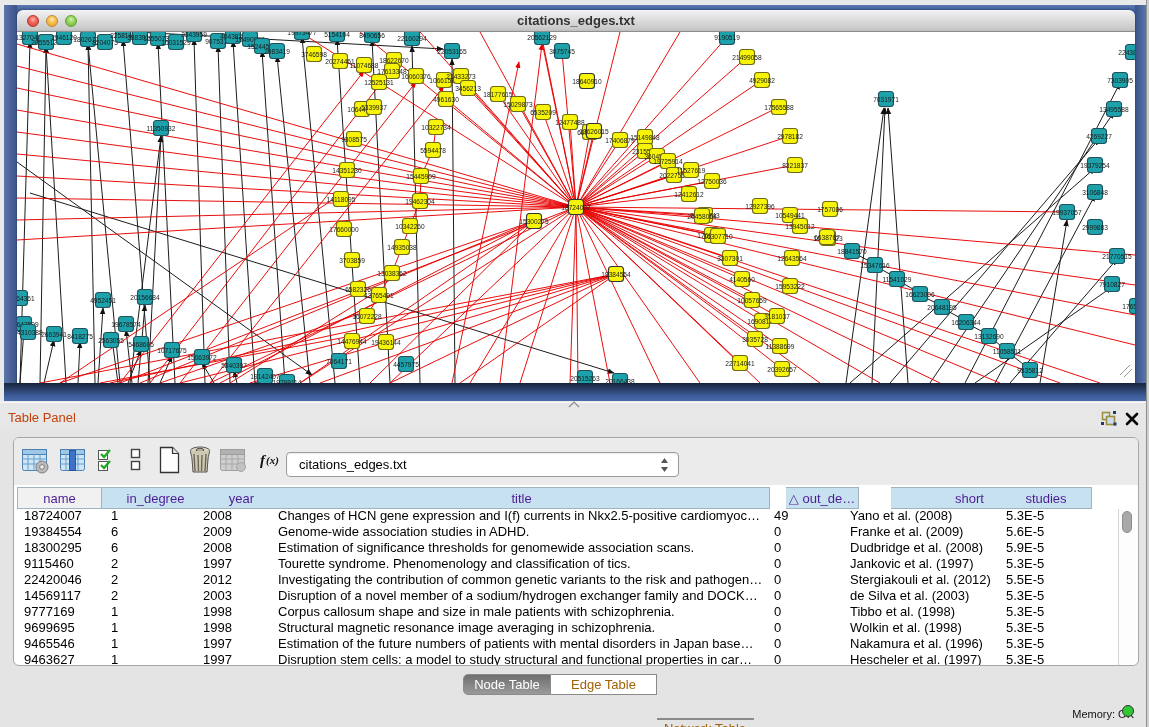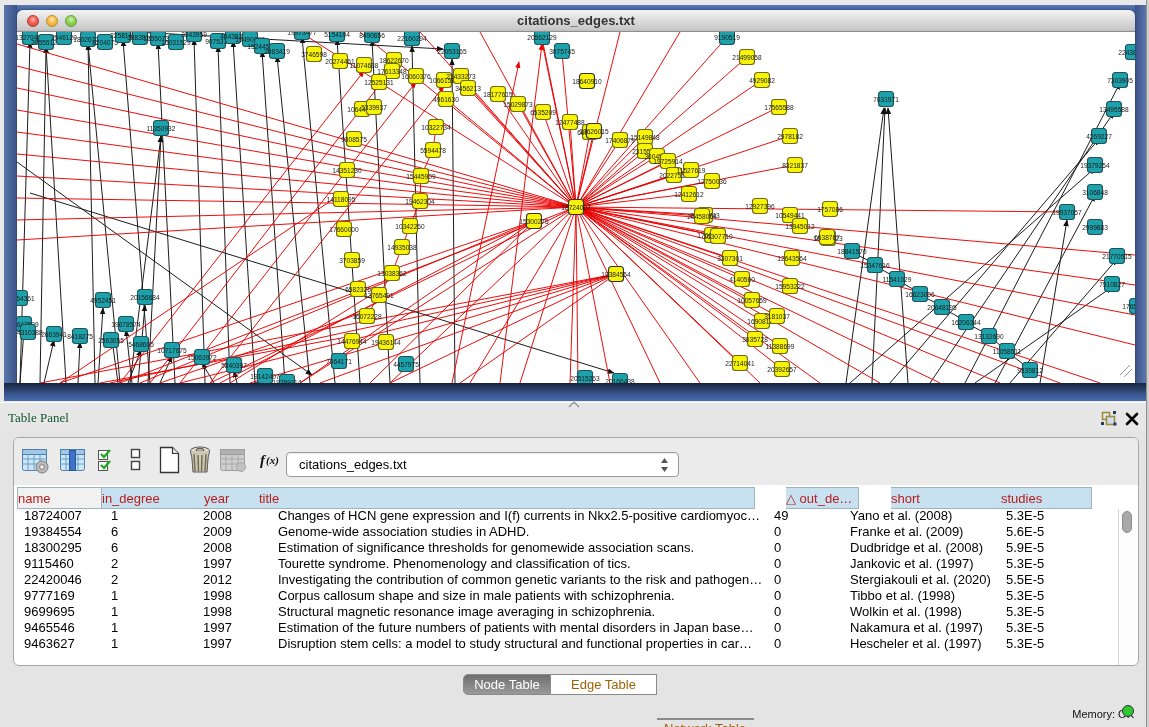--- a/index.html
+++ b/index.html
@@ -24,29 +24,29 @@
 #lg { left:48px; background:radial-gradient(circle at 50% 35%,#d3f3b5 0%,#91d158 45%,#6fb33a 100%); border:1px solid #65a233; }
 #title { text-align:center; font-size:13px; font-weight:bold; color:#333; line-height:21px; }
 #canvas { position:absolute; left:0; top:22px; width:1118px; height:351px; background:#fff; }
 line.r { stroke:#e80000; stroke-width:0.95; }
 line.b { stroke:#1c1c1c; stroke-width:1; }
 text.nl { font-size:6.6px; fill:#1a1a1a; text-anchor:middle; font-family:"Liberation Sans",sans-serif; }
 #tpbar { position:absolute; left:0; top:402px; width:1146px; height:29px; background:#e7e7e7;
   border-top:1px solid #f8f8f8; }
 #combo { position:absolute; left:272px; top:14px; width:393px; height:25px; background:#fff;
   border:1px solid #9b9b9b; border-radius:4px; font-size:13px; color:#000; line-height:23px; padding-left:12px; box-shadow:inset 0 1px 2px rgba(0,0,0,.08); }
-#tpbar span { position:absolute; left:8px; top:7px; font-size:13px; color:#14532d;font-family:Liberation Serif, serif; }
+#tpbar span { position:absolute; left:8px; top:7px; font-size:13px; color:#c2410c; }
 #float-ic { position:absolute; left:1101px; top:410px; width:16px; height:16px; }
 #panelbody { position:absolute; left:0; top:431px; width:1146px; height:296px; background:#e4e4e4; }
 #tcontainer { position:absolute; left:13px; top:6px; width:1126px; height:229px; background:#fff;
   border:1px solid #a6a6a6; border-radius:6px; overflow:hidden; }
 #toolbar { height:47px; background:#ebebeb; position:relative; }
 #thead { position:absolute; left:3px; top:49px; width:1126px; height:22px; }
 .hc { position:absolute; top:0; height:22px; background:#c7e1f0; border:1px solid #9fb4bd; border-left:none;
-  font-size:13px; color:#b91c1c; text-align:left; line-height:21px; }
+  font-size:13px; color:#4c1d95; text-align:center; line-height:21px; }
 #tbl { position:absolute; left:3px; top:70px; width:1075px; }
 #tbl table { border-collapse:collapse; width:1075px; table-layout:fixed; }
 #tbl td { font-size:13px; color:#000; height:16.05px; line-height:16.05px; white-space:nowrap; overflow:hidden; padding:0; vertical-align:middle; }
 #tbl td.c1 { width:85px; padding-left:7px; }
 #tbl td.c2 { width:96px; padding-left:9px; }
 #tbl td.c3 { width:76px; padding-left:5px; }
 #tbl td.c4 { width:496px; padding-left:4px; }
 #tbl td.c5 { width:73px; padding-left:4px; }
 #tbl td.c6 { width:158px; padding-left:7px; }
 #tbl td.c7 { width:91px; padding-left:5px; }
@@ -886,21 +886,21 @@
         <svg width="9" height="14" style="position:absolute; right:9px; top:5px;">
           <path d="M4.5,0 L8,5 L1,5 z" fill="#555"></path>
             <path d="M4.5,14 L8,9 L1,9 z" fill="#555"></path>
         </svg>
       </div>
     </div>
     <div id="thead">
       <div class="hc" style="left:0px; width:85px; background:#f1f1f1; border-left:1px solid #9fb4bd;">name</div>
       <div class="hc" style="left:85px; width:108px;">in_degree</div>
       <div class="hc" style="left:187px; width:76px;">year</div>
-      <div class="hc" style="left:242px; width:496px;">title</div>
+      <div class="hc" style="left:257px; width:496px;">title</div>
       <div class="hc" style="left:753px; width:73px;margin-left:16px;">△ out_de…</div>
       <div class="hc" style="left:874px; width:158px;">short</div>
       <div class="hc" style="left:984px; width:91px;">studies</div>
     </div>
     <div id="tbl">
         <table>
           <tbody>
             <tr>
               <td class="c1">18724007</td>
               <td class="c2">1</td>
@@ -936,22 +936,31 @@
               <td class="c5">0</td>
               <td class="c6">Jankovic et al. (1997)</td>
               <td class="c7">5.3E-5</td>
             </tr>
 <tr>
               <td class="c1">22420046</td>
               <td class="c2">2</td>
               <td class="c3">2012</td>
               <td class="c4">Investigating the contribution of common genetic variants to the risk and pathogen…</td>
               <td class="c5">0</td>
-              <td class="c6">Stergiakouli et al. (2020)</td>
+              <td class="c6">Stergiakouli et al. (2012)</td>
               <td class="c7">5.5E-5</td>
+            </tr>
+<tr>
+              <td class="c1">14569117</td>
+              <td class="c2">2</td>
+              <td class="c3">2003</td>
+              <td class="c4">Disruption of a novel member of a sodium/hydrogen exchanger family and DOCK…</td>
+              <td class="c5">0</td>
+              <td class="c6">de Silva et al. (2003)</td>
+              <td class="c7">5.3E-5</td>
             </tr>
 <tr>
               <td class="c1">9777169</td>
               <td class="c2">1</td>
               <td class="c3">1998</td>
               <td class="c4">Corpus callosum shape and size in male patients with schizophrenia.</td>
               <td class="c5">0</td>
               <td class="c6">Tibbo et al. (1998)</td>
               <td class="c7">5.3E-5</td>
             </tr>
@@ -963,21 +972,21 @@
               <td class="c5">0</td>
               <td class="c6">Wolkin et al. (1998)</td>
               <td class="c7">5.3E-5</td>
             </tr>
 <tr>
               <td class="c1">9465546</td>
               <td class="c2">1</td>
               <td class="c3">1997</td>
               <td class="c4">Estimation of the future numbers of patients with mental disorders in Japan base…</td>
               <td class="c5">0</td>
-              <td class="c6">Nakamura et al. (1997)</td>
+              <td class="c6">Nakamura et al. (1996)</td>
               <td class="c7">5.3E-5</td>
             </tr>
 <tr>
               <td class="c1">9463627</td>
               <td class="c2">1</td>
               <td class="c3">1997</td>
               <td class="c4">Disruption stem cells: a model to study structural and functional properties in car…</td>
               <td class="c5">0</td>
               <td class="c6">Hescheler et al. (1997)</td>
               <td class="c7">5.3E-5</td>

